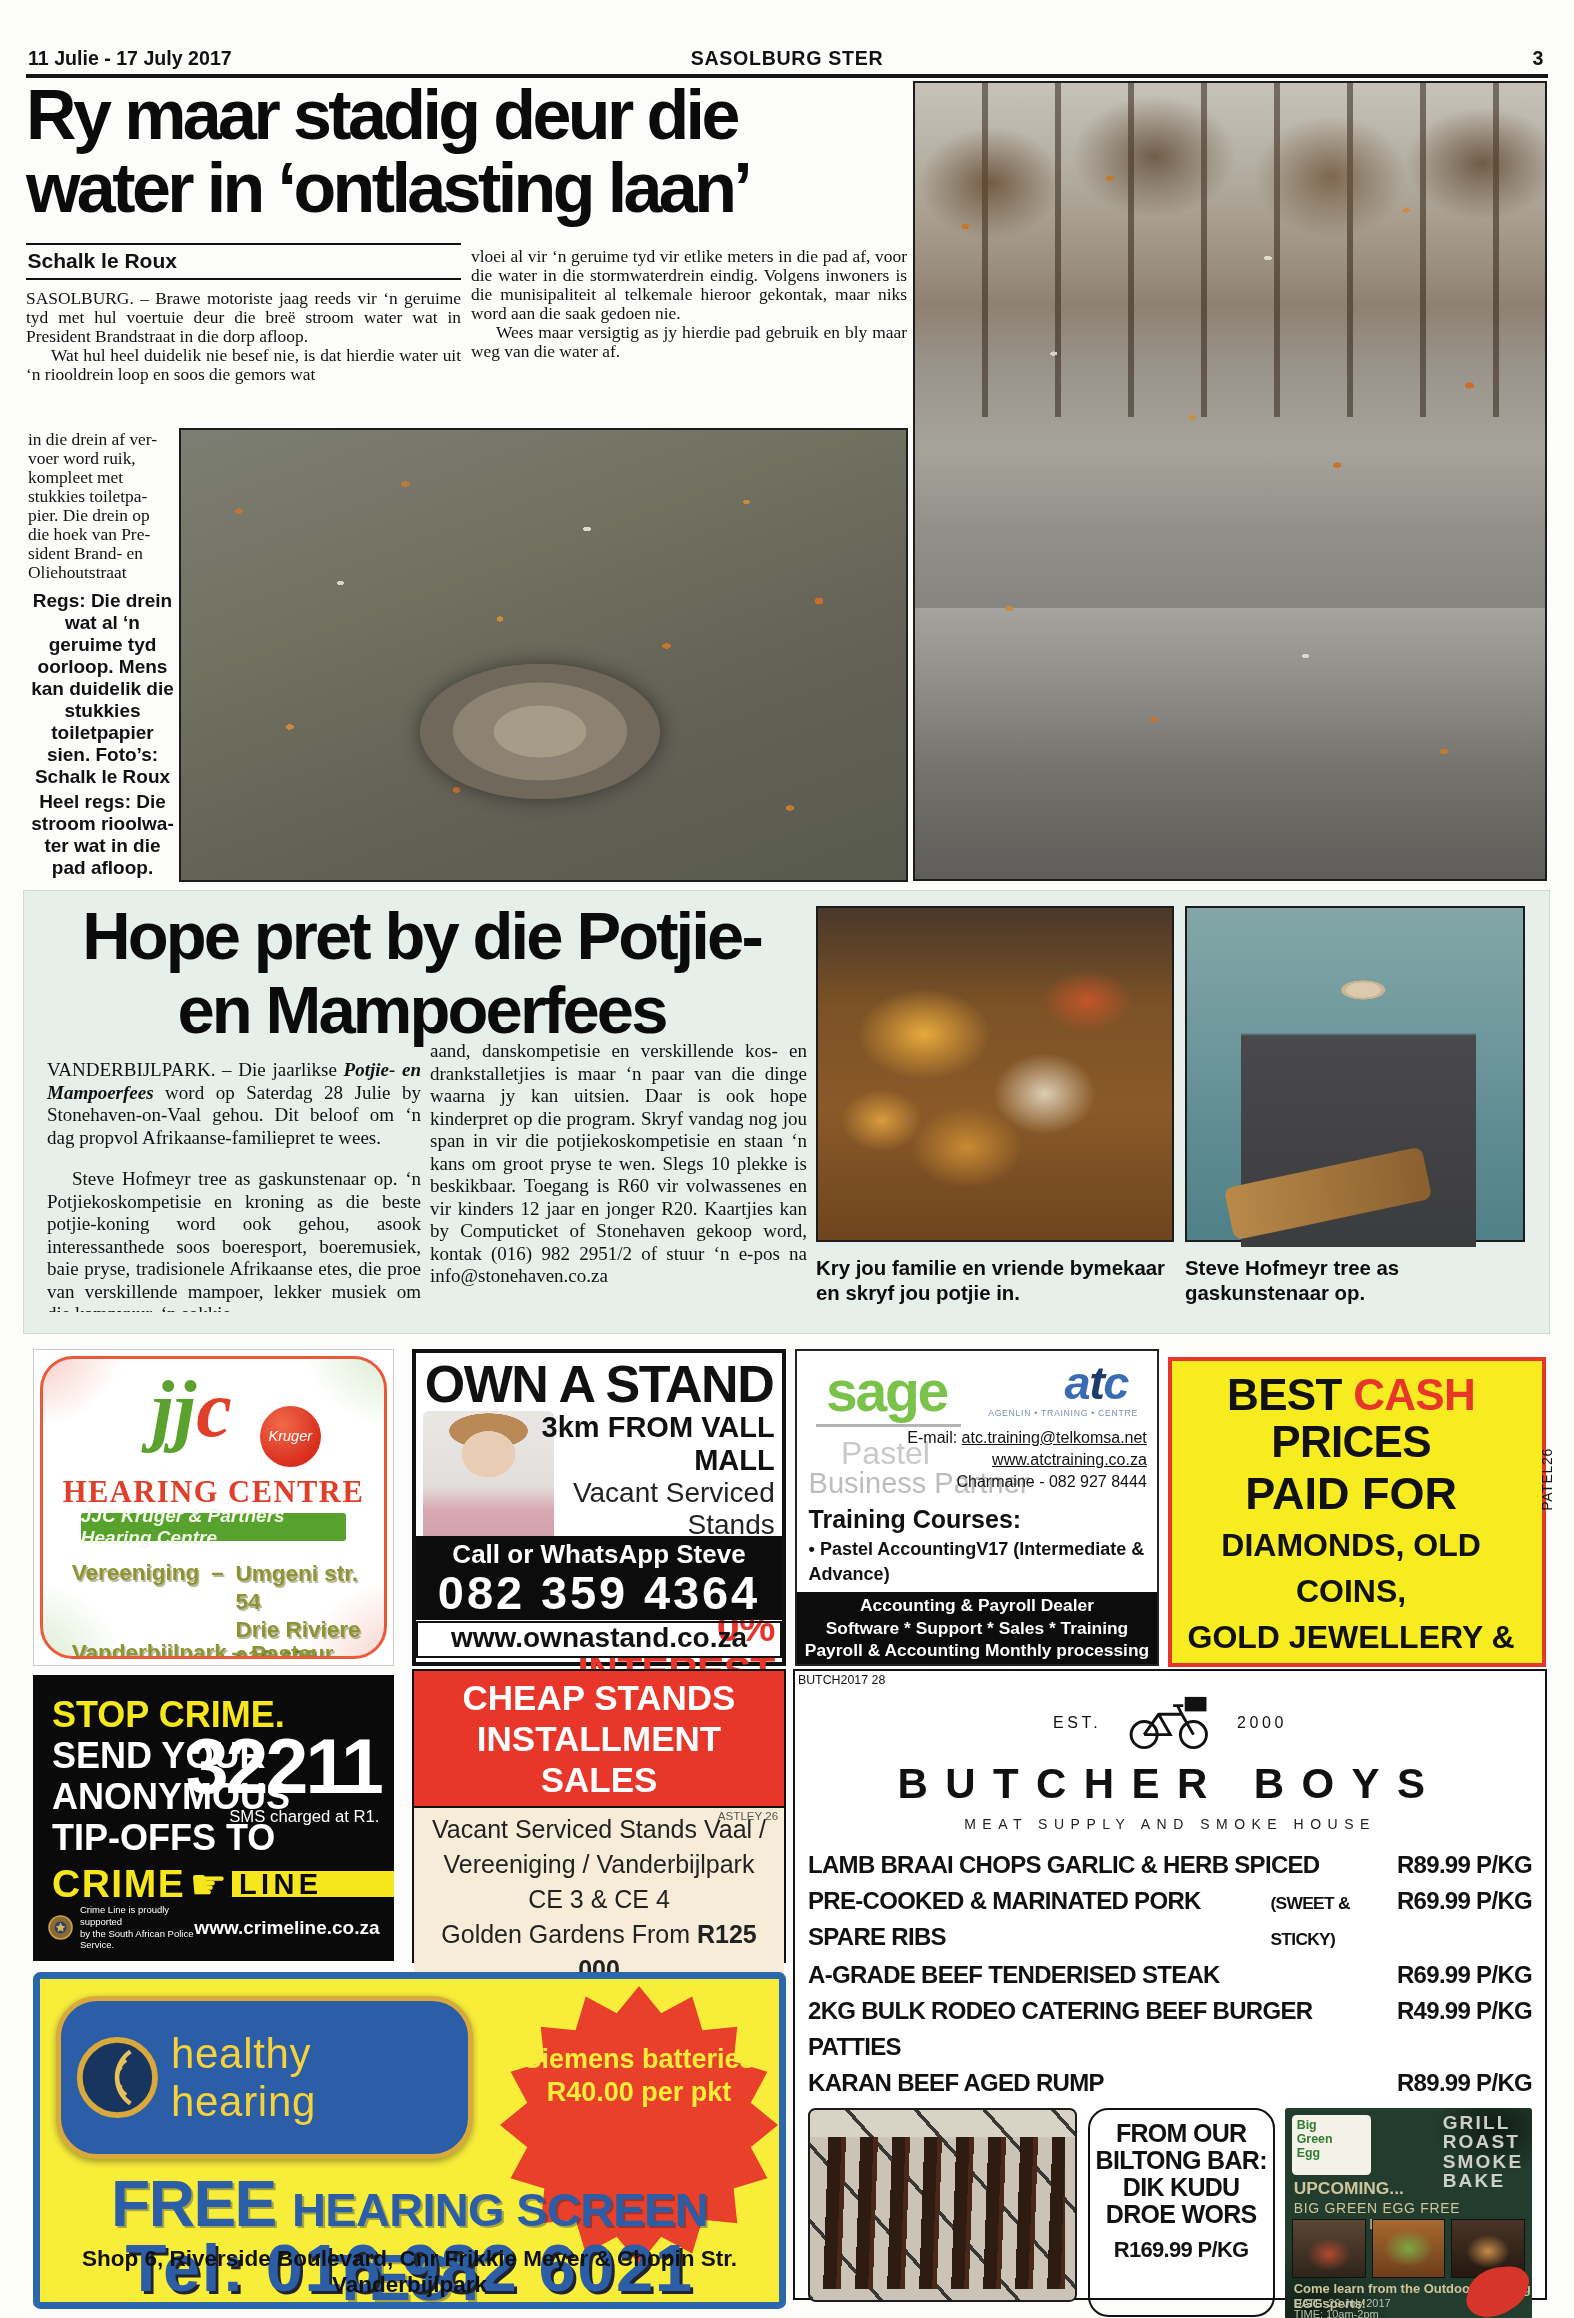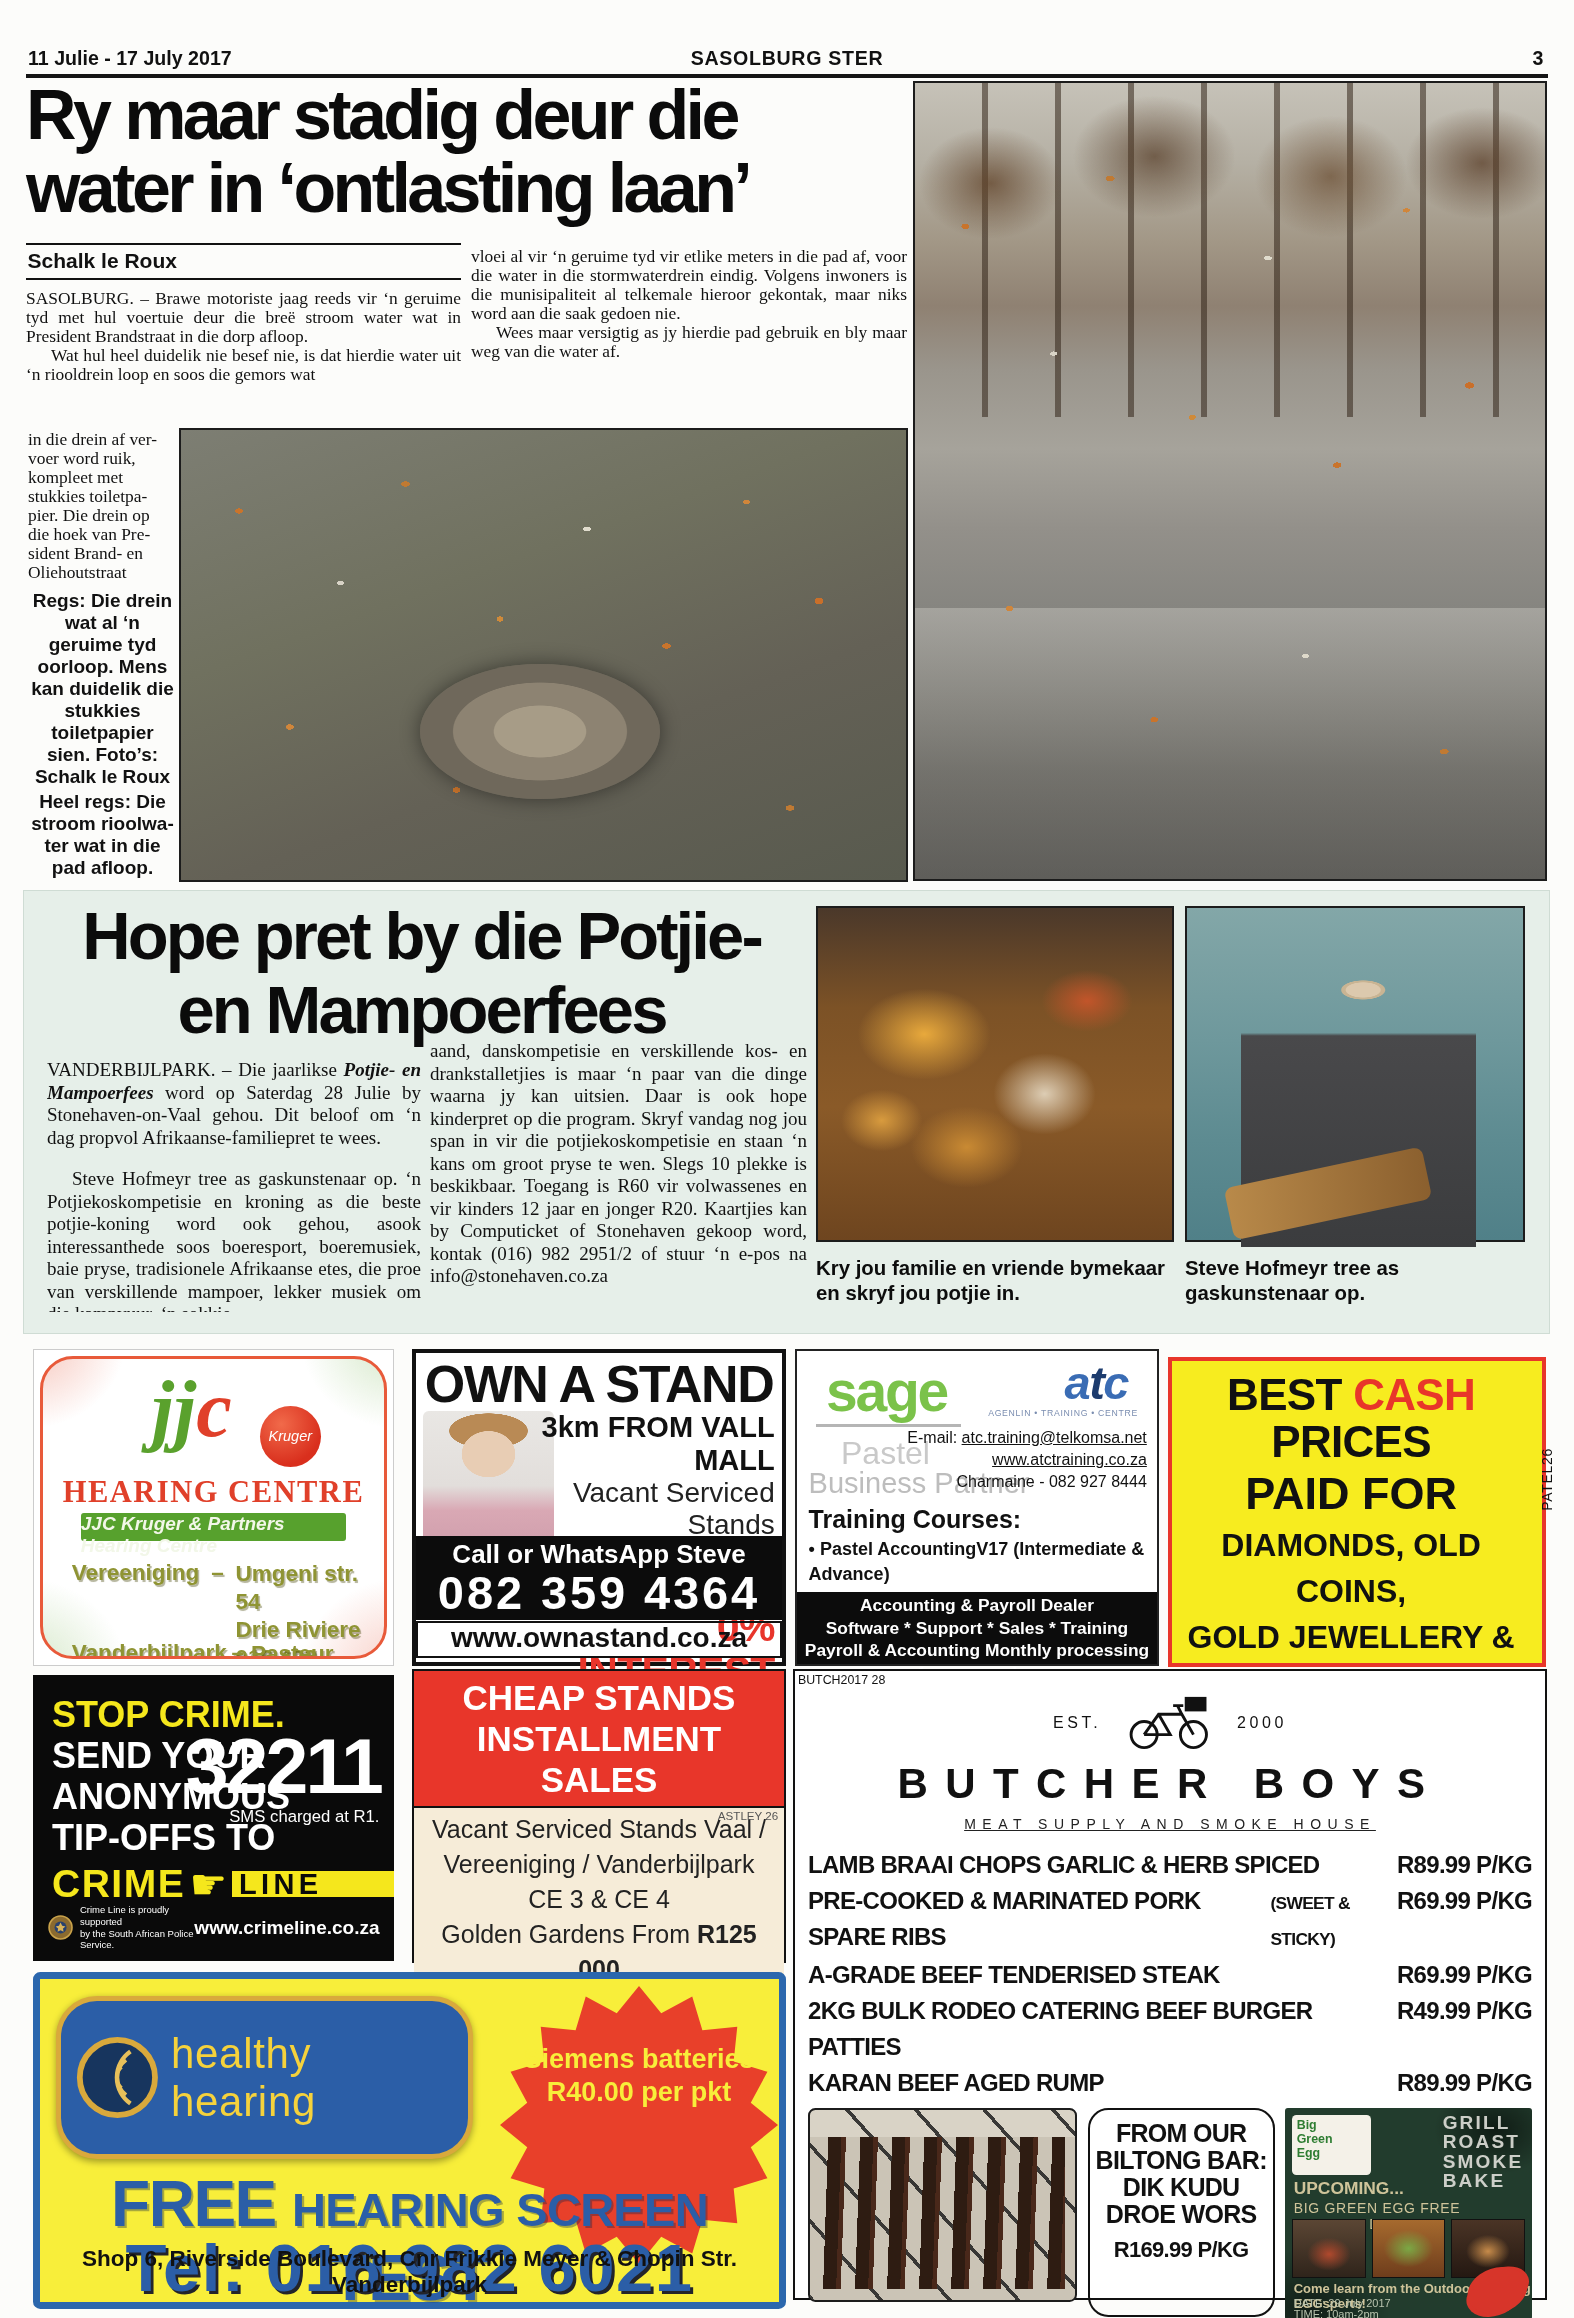--- a/index.html
+++ b/index.html
@@ -110,21 +110,21 @@
   .jjc-logo{position:absolute;left:109px;top:10.2px;font-family:"Liberation Serif",serif;
     font-style:italic;font-weight:bold;font-size:80px;color:#5aa12d;line-height:1;}
   .jjc-logo .c{color:#e0402a;}
   .jjc-ball{position:absolute;left:217px;top:47px;width:61px;height:61px;border-radius:50%;
     background:radial-gradient(circle at 35% 30%,#f16a4a,#d92f1d 70%);color:#fff;
     font-style:italic;font-size:14.5px;display:flex;align-items:center;justify-content:center;}
   .jjc-title{position:absolute;left:0;right:0;top:116px;text-align:center;color:#e0402a;
     font-family:"Liberation Serif",serif;font-weight:bold;font-size:30.5px;letter-spacing:1.5px;}
   .jjc-bar{position:absolute;left:38px;right:38px;top:154px;height:28px;background:#57a12d;
     color:#f2f7e8;font-style:italic;font-weight:bold;font-size:19px;display:flex;
-    align-items:flex-start;justify-content:center;border-radius:2.9px;}
+    align-items:center;justify-content:center;border-radius:2.9px;}
   .jjc-row{position:absolute;left:29px;right:22px;display:flex;}
   .jjc-row1{top:201px;} .jjc-row2{top:281px;}
   .jjc-loc,.jjc-dash,.jjc-addr{font-weight:bold;font-size:22.5px;color:#8f9433;
     text-shadow:1.5px 1.5px 0.7px rgba(70,70,10,.4);}
   .jjc-loc{width:153px;} .jjc-dash{width:44px;text-align:center;}
   .jjc-addr{line-height:28px;}
 
   
   .ad-own{left:412px;top:1349px;width:374px;height:317px;border:4.4px solid #111;padding:4.4px 7.3px;}
   .own-title{font-size:52px;font-weight:bold;letter-spacing:-1.5px;text-align:center;line-height:54px;}
@@ -200,21 +200,21 @@
   .cheap-house{position:absolute;right:7.3px;bottom:4.4px;}
   .cheap-foot{background:#e8362a;color:#fff;font-style:italic;font-weight:bold;font-size:28px;
     padding:2.9px 11.6px;letter-spacing:1.5px;}
 
   
   .ad-butch{left:793px;top:1669px;width:754px;height:631px;border:2.9px solid #111;padding:4.4px 13px;}
   .butch-tag{position:absolute;left:2.9px;top:1.5px;font-size:12.4px;}
   .butch-logo{display:flex;align-items:center;justify-content:center;gap:20.4px;margin-top:19px;}
   .butch-est{font-size:16px;letter-spacing:3.6px;}
   .butch-name{text-align:center;font-size:42px;font-weight:600;letter-spacing:17.4px;margin-top:7.3px;}
-  .butch-sub{text-align:center;font-size:14px;letter-spacing:6.5px;margin-top:8.7px;color:#222;text-decoration:underline;}
+  .butch-sub{text-align:center;font-size:14px;letter-spacing:6.5px;margin-top:8.7px;color:#222;}
   .butch-items{margin-top:14.5px;}
   .butch-row{display:flex;align-items:baseline;font-weight:bold;font-size:24px;letter-spacing:-0.7px;
     line-height:36px;}
   .butch-small{font-size:17.4px;margin-left:4.4px;}
   .butch-price{margin-left:auto;white-space:nowrap;}
   .butch-lower{display:flex;gap:10.2px;margin-top:7.3px;}
   .butch-midbox{width:190px;height:195px;border:2.9px solid #111;border-radius:20.4px;text-align:center;
     font-weight:bold;font-size:25px;line-height:27px;padding-top:10.2px;letter-spacing:-0.7px;}
   .butch-midprice{font-size:22px;margin-top:7.3px;}
   .egg-box{position:relative;width:256px;height:212px;background:#223c2d;overflow:hidden;border-radius:2.9px;

